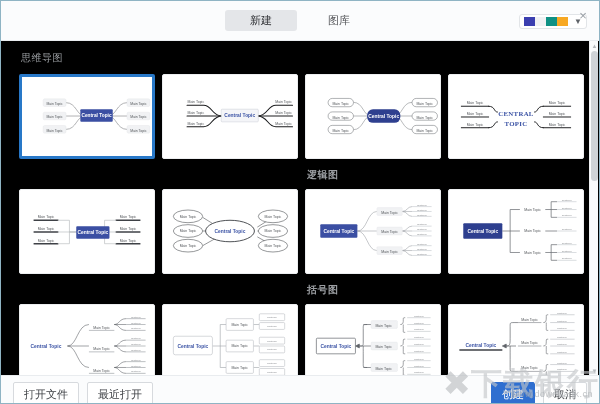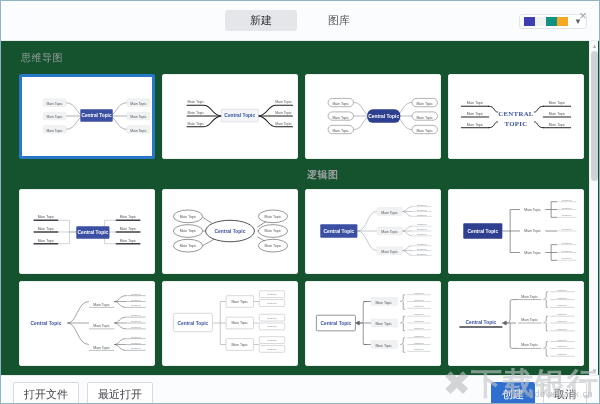--- a/index.html
+++ b/index.html
@@ -62,21 +62,21 @@
   .chev {
     margin-left: 6px;
     font-size: 8px; color: #5f6368;
     line-height: 9px;
   }
 
   
   .body {
     position: relative;
     height: 334px;
-    background: #14532d;
+    background: #000000;
     overflow: hidden;
   }
   .grid {
     position: relative;
     padding: 8px 16px 0 18px;
     display: grid;
     grid-template-columns: repeat(4, 136px);
     gap: 7px 7px;
     align-content: start;
   }
@@ -517,20 +517,26 @@
               <text x="120" y="55">Subtopic</text>
                 <text x="120" y="63">Subtopic</text>
                 <text x="120" y="71">Subtopic</text>
             </g>
             <rect x="14" y="34" width="40" height="16" rx="1" fill="#2e3f8f"></rect>
             <text class="t-center" x="34" y="44" text-anchor="middle">Central Topic</text>
           </svg>
         </div>
       </div>
 
+      <div class="sec-head-row">
+        <div></div>
+          <div></div>
+        <div class="section-label">括号图</div>
+        <div></div>
+      </div>
 
       <div class="sec-row">
 
         <div class="thumb">
           <svg viewBox="0 0 136 85">
             <g stroke="#5f6368" stroke-width=".6" fill="none">
               <path d="M48 42 C58 42 58 20 70 20"></path>
               <path d="M48 42 L70 42"></path>
               <path d="M48 42 C58 42 58 64 70 64"></path>
               <path d="M96 20 C101 20 101 14 108 14"></path>

